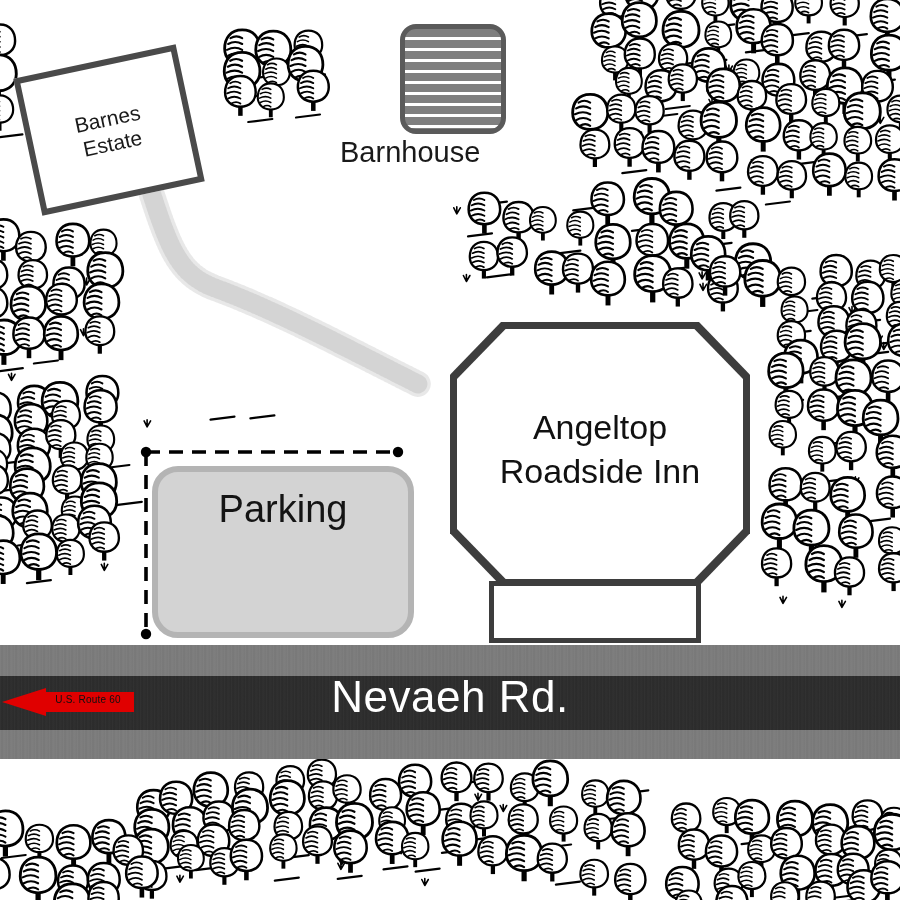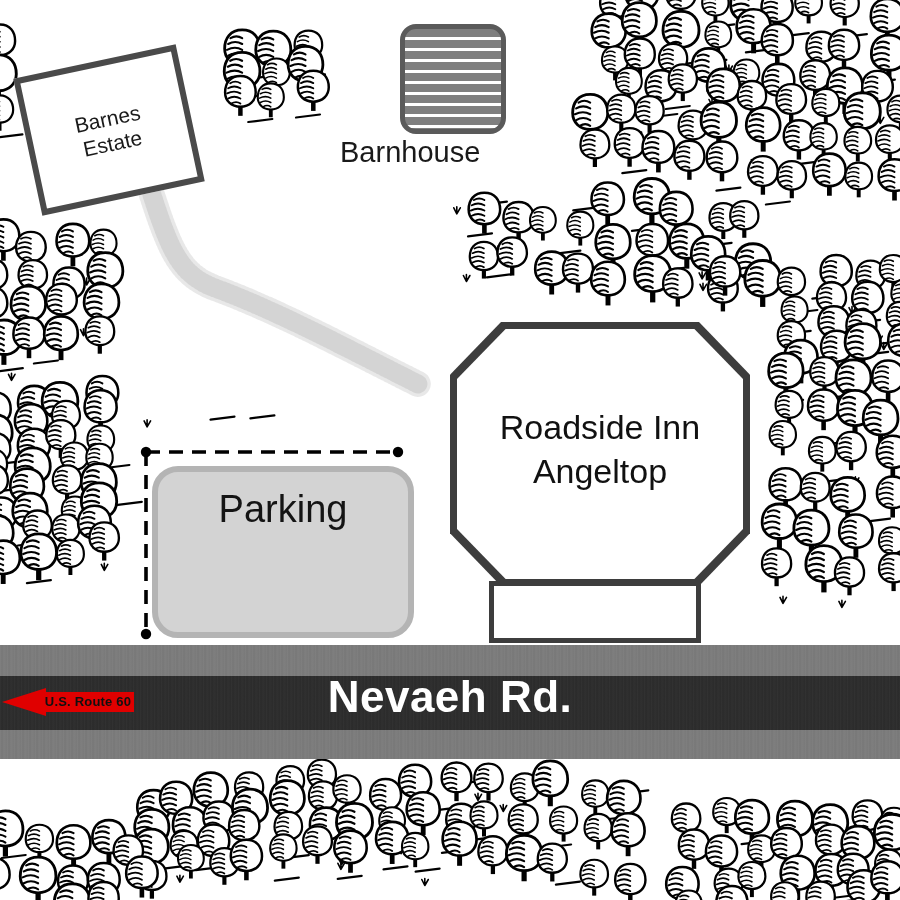--- a/index.html
+++ b/index.html
@@ -163,21 +163,20 @@
   }
   #road-label {
     position: absolute;
     left: 0;
     top: 672px;
     width: 900px;
     text-align: center;
     font-size: 44px;
     color: #ffffff;
     letter-spacing: 0.5px;
-    font-weight: bold;
   }
 
   
   #route-arrow {
     position: absolute;
     left: 2px;
     top: 688px;
     width: 132px;
     height: 28px;
   }
@@ -198,22 +197,22 @@
     border-top: 14px solid transparent;
     border-bottom: 14px solid transparent;
     border-right: 44px solid #e00000;
   }
   #route-arrow-label {
     position: absolute;
     left: 44px;
     top: 694px;
     width: 88px;
     text-align: center;
-    font-size: 13px;
-    font-weight: bold;
+    font-size: 10px;
+    font-weight: normal;
     color: #101010;
     letter-spacing: 0.2px;
   }
 </style>
 </head>
 <body>
 
 <div id="map">
 
   <svg class="layer" id="vegetation-layer" viewBox="0 0 900 900">
@@ -690,22 +689,22 @@
 
   <div id="parking-lot"></div>
   <div id="parking-label">Parking</div>
 
   <div id="inn-extension"></div>
   <div id="inn-octagon">
     <div class="oct-outer"></div>
     <div class="oct-inner"></div>
   </div>
   <div id="inn-label">
+    <div>Angeltop</div>
     <div>Roadside Inn</div>
-    <div>Angeltop</div>
   </div>
 
   <div id="road"></div>
   <div id="road-label">Nevaeh Rd.</div>
 
   <div id="route-arrow">
     <div class="arrow-head"></div>
     <div class="arrow-bar"></div>
   </div>
   <div id="route-arrow-label">U.S. Route 60</div>

